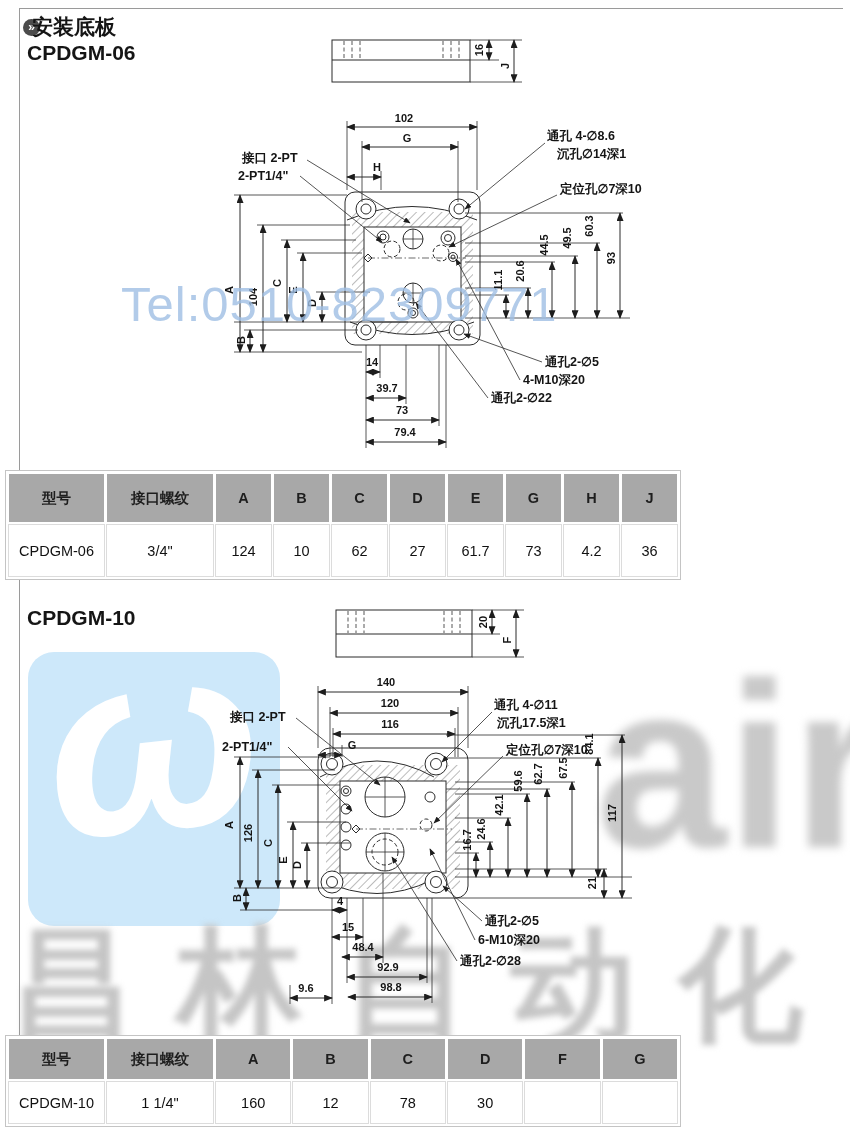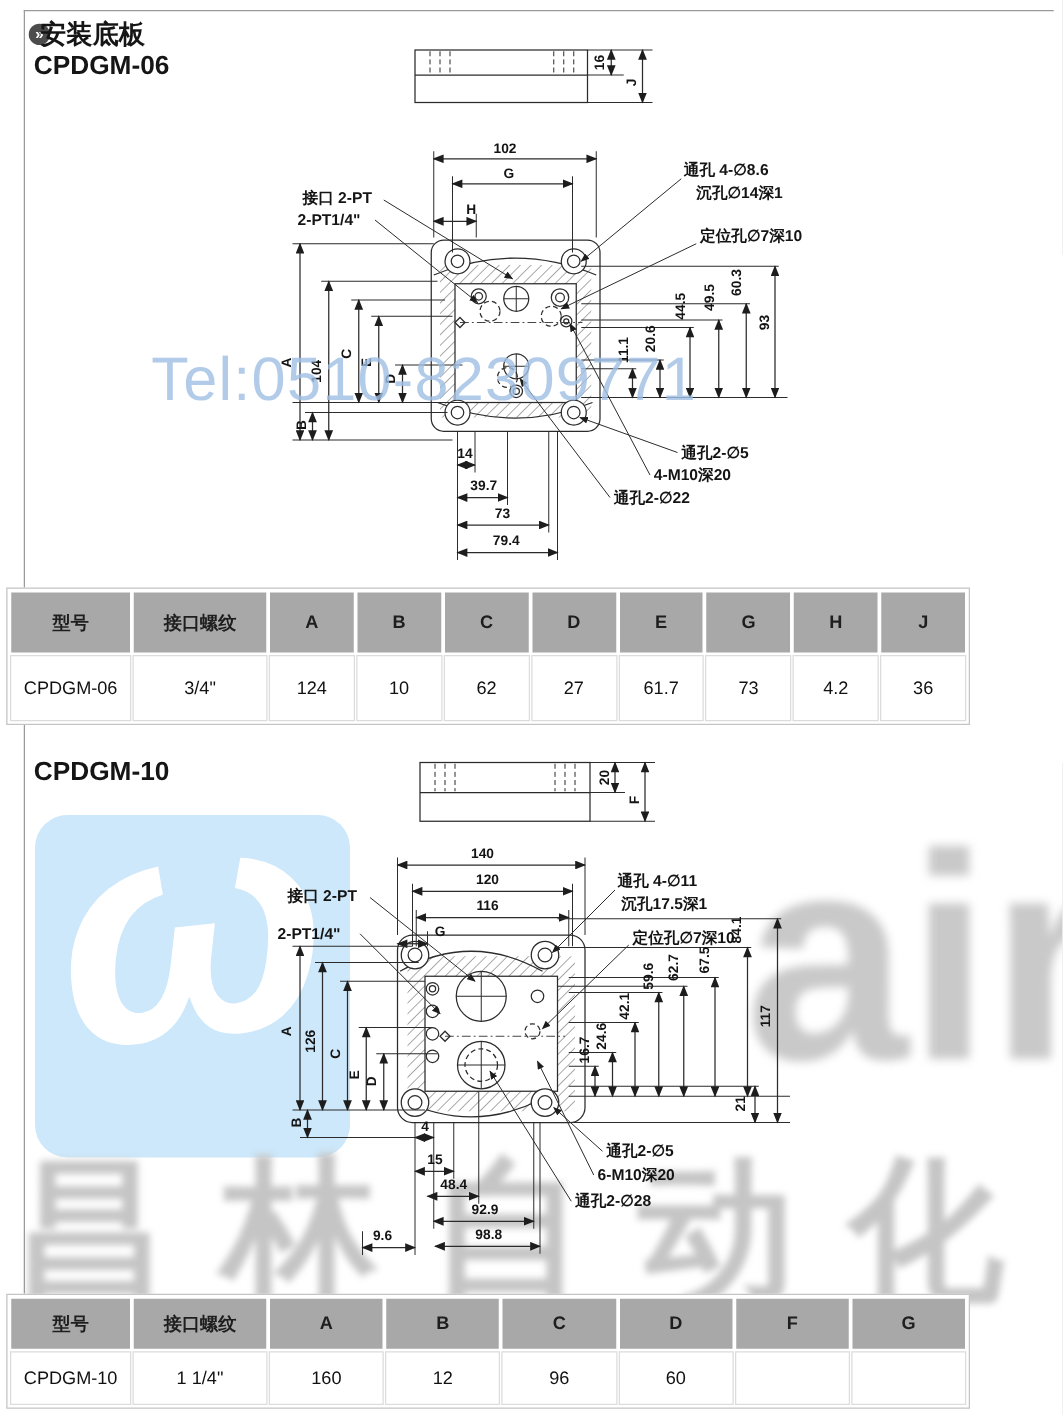--- a/index.html
+++ b/index.html
@@ -35,21 +35,21 @@
   .draw{position:absolute;left:0;z-index:2}
   .ln{stroke:#2b2b2b;stroke-width:1;fill:none}
   .lnw{stroke:#2b2b2b;stroke-width:1;fill:#ffffff}
   .thin{stroke-width:0.8}
   .dash{stroke-dasharray:4 2.5}
   .cl{stroke-dasharray:7 2.5 1.5 2.5;stroke-width:0.7}
   .draw text{font-family:"Liberation Sans",sans-serif;font-size:11px;font-weight:bold;fill:#141414}
   .draw text.lbl{font-size:12.5px}
 
   
-  .spec{position:absolute;left:5px;width:771px;background:#fff;border:1px solid #c4c4c4;
+  .spec{position:absolute;left:5px;width:676px;background:#fff;border:1px solid #c4c4c4;
         padding:3px;box-sizing:border-box;z-index:6}
   .hrow,.brow{display:flex;gap:3px}
   .brow{margin-top:3px}
   .hcell{background:#a8a8a8;color:#1e1e1e;font-weight:bold;font-size:14.5px;display:flex;
          align-items:center;justify-content:center;flex:1}
   .bcell{background:#fff;outline:1px solid #dcdcdc;font-size:14.5px;display:flex;
          align-items:center;justify-content:center;flex:1}
   .f0{flex:0 0 95px}.f1{flex:0 0 106px}
   .t1 .hcell{height:48px}.t1 .bcell{height:51px}
   .t2 .hcell{height:40px}.t2 .bcell{height:41px}
@@ -445,20 +445,20 @@
       <div class="hcell">C</div>
       <div class="hcell">D</div>
       <div class="hcell">F</div>
       <div class="hcell">G</div>
     </div>
     <div class="brow">
       <div class="bcell f0">CPDGM-10</div>
       <div class="bcell f1">1 1/4"</div>
       <div class="bcell">160</div>
       <div class="bcell">12</div>
-      <div class="bcell">96</div>
-      <div class="bcell">60</div>
+      <div class="bcell">78</div>
+      <div class="bcell">30</div>
       <div class="bcell"></div>
       <div class="bcell"></div>
     </div>
   </div>
 
 </div>
 
 </body></html>

